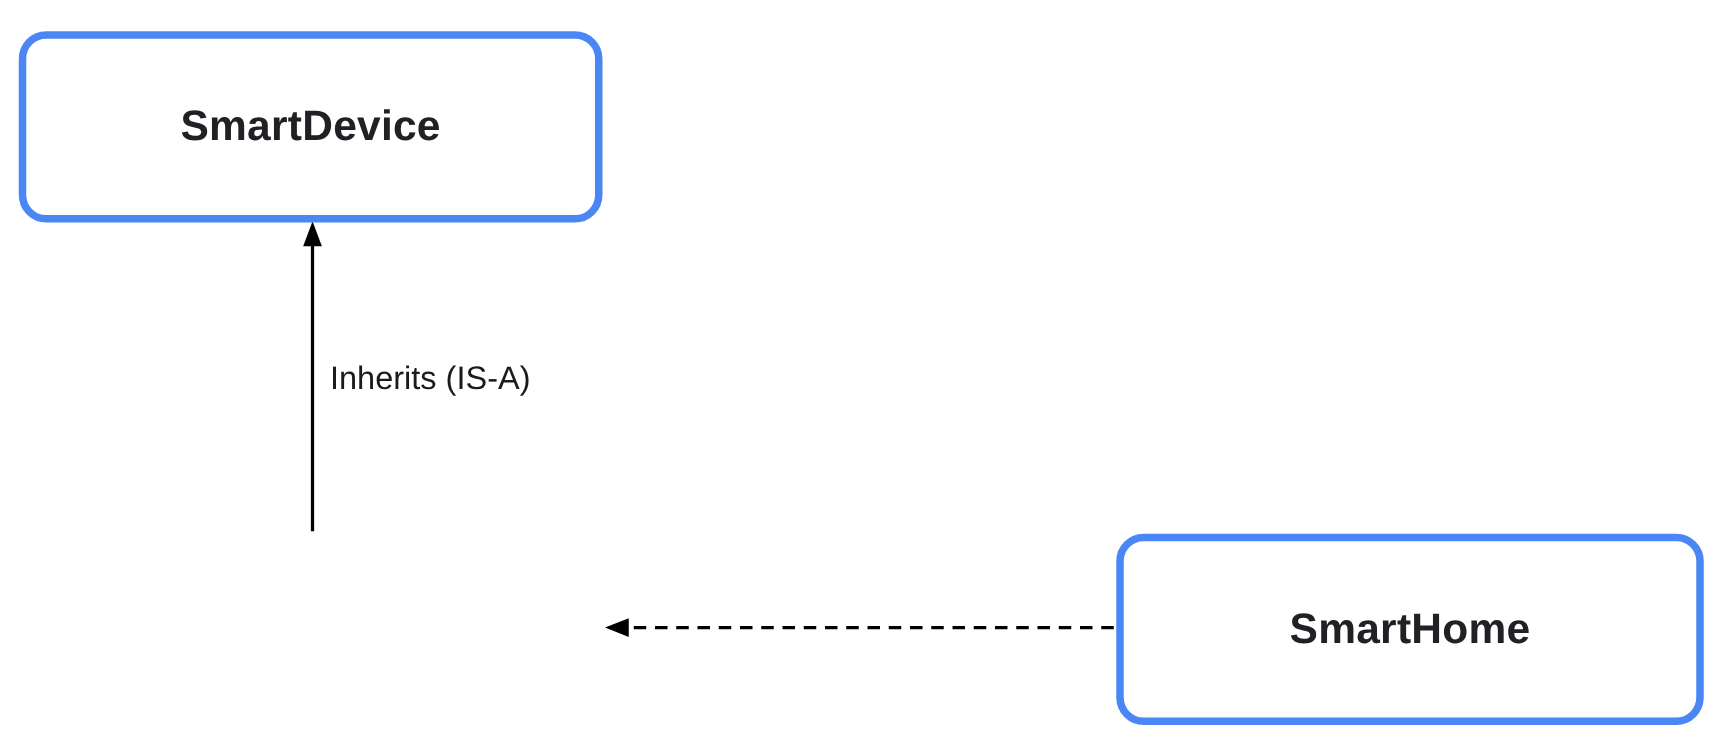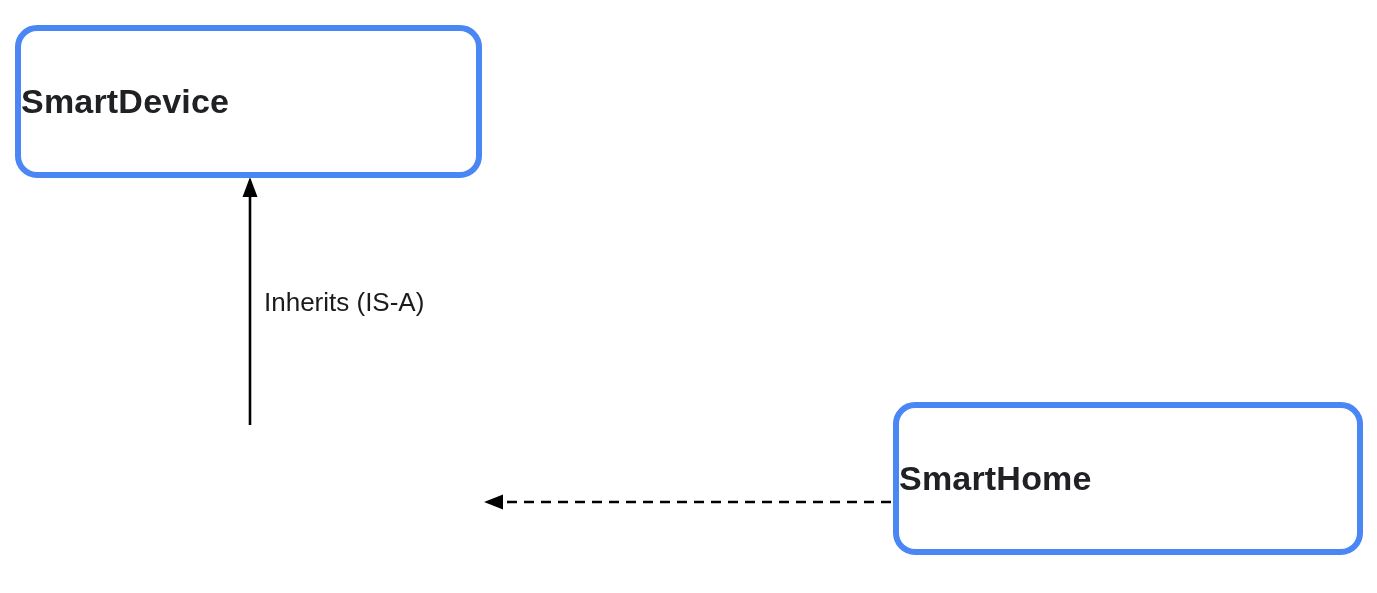--- a/index.html
+++ b/index.html
@@ -10,28 +10,28 @@
     position: relative; overflow: hidden;
   }
   .canvas { position: absolute; left: 0; top: 0; width: 1377px; height: 593px; }
 
   .node {
     position: absolute;
     box-sizing: border-box;
     border: 6px solid var(--accent, #4A86F4);
     border-radius: 22px;
     background: var(--node-bg, #ffffff);
-    display: flex; align-items: center; 
+    display: flex; align-items: center; justify-content: center;
     font-size: 34px; font-weight: 600;
     color: var(--node-text, #202124);
     letter-spacing: 0.2px;
   }
   #node-smart-device    { left: 15px;  top: 25px;  width: 467px; height: 153px; }
   #node-smart-tv-device { left: 17px;  top: 425px; width: 466px; height: 152px; }
-  #node-smart-home      { left: 893px; top: 402px; width: 470px; height: 153px; }
+  #node-smart-home      { left: 893px; top: 427px; width: 470px; height: 153px; }
 
   .edges {
     position: absolute; left: 0; top: 0;
     width: 1377px; height: 593px;
     pointer-events: none;
   }
 
   .edge-label {
     position: absolute;
     color: var(--edge-label, #1b1b1b);

